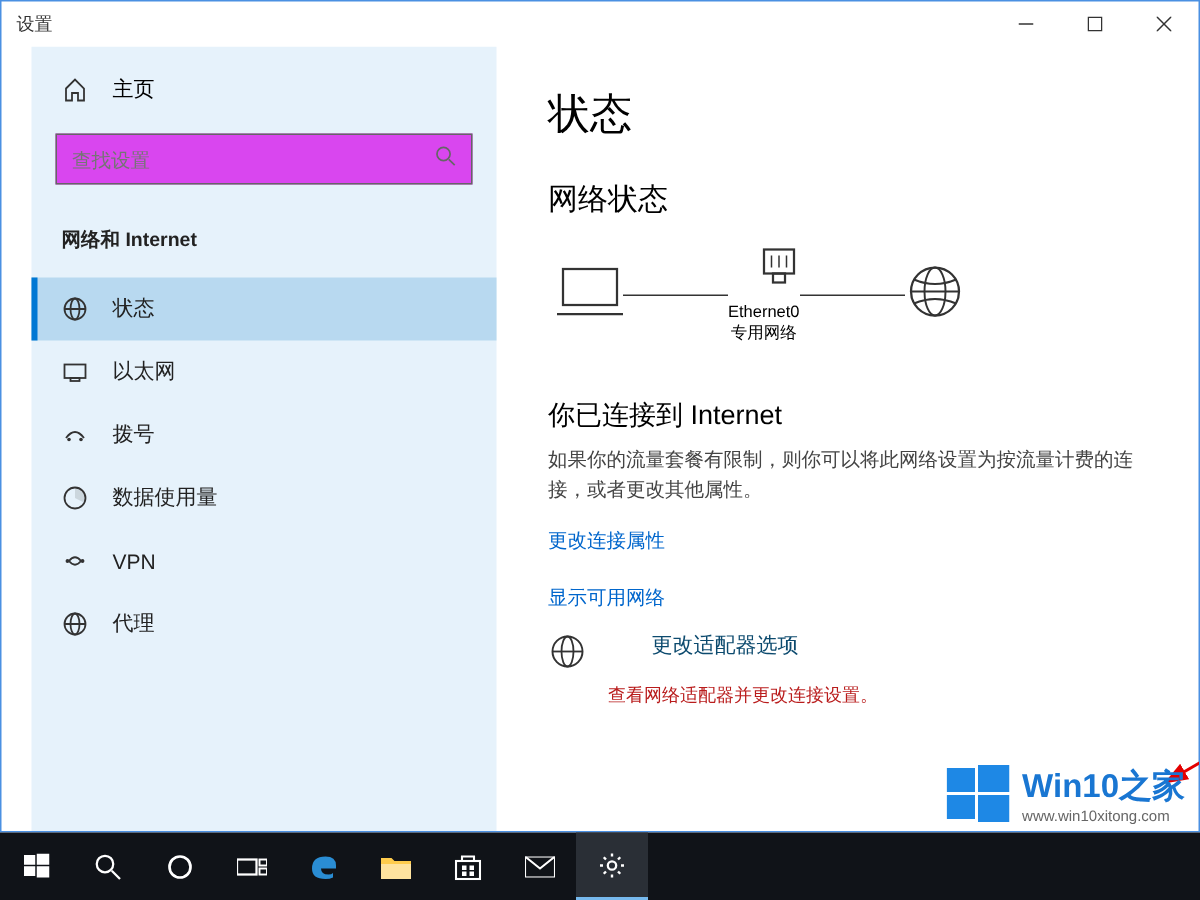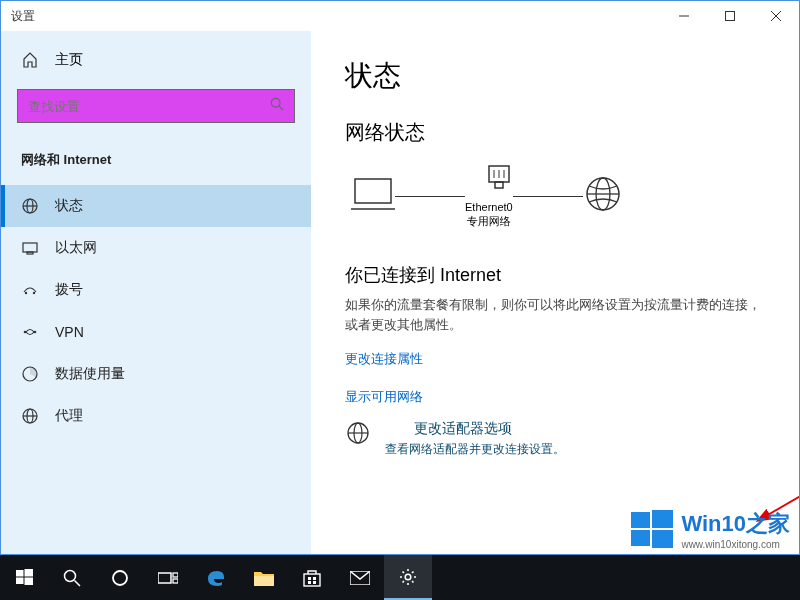--- a/index.html
+++ b/index.html
@@ -1,21 +1,21 @@
 <!DOCTYPE html>
 <html><head>
 <meta charset="utf-8">
 <style>
 * { margin: 0; padding: 0; box-sizing: border-box; font-family: "Microsoft YaHei", "Segoe UI", sans-serif; }
 body { width: 800px; height: 600px; overflow: hidden; background: #fff; position: relative; }
 .window { width: 800px; height: 555px; background: #fff; display: flex; flex-direction: column; border: 1px solid #4a90e2; }
 .titlebar { height: 30px; display: flex; align-items: center; padding-left: 10px; font-size: 12px; color: #333; }
 .titlebar-controls { margin-left: auto; display: flex; }
 .tc { width: 46px; height: 30px; display: flex; align-items: center; justify-content: center; cursor: pointer; }
-.body { flex: 1; display: flex; overflow: hidden; }
+.body { flex: 1; display: flex; overflow: hidden; padding-left: 20px; }
 .sidebar { width: 310px; background: #e6f2fb; display: flex; flex-direction: column; padding-top: 10px; }
 .home-row { display: flex; align-items: center; gap: 16px; padding: 10px 20px; font-size: 14px; cursor: pointer; }
 .search-wrap { margin: 10px 16px 20px 16px; }
 .search-box { display: flex; align-items: center; border: 1px solid #666; background: #d946ef; height: 34px; padding: 0 10px; }
 .search-box input { flex: 1; border: none; outline: none; font-size: 13px; background: transparent; }
 .section-title { padding: 8px 20px 16px 20px; font-size: 13px; font-weight: 600; color: #222; }
 .nav-item { display: flex; align-items: center; gap: 16px; padding: 12px 20px; font-size: 14px; color: #222; cursor: pointer; }
 .nav-item.active { background: #b8d9f0; border-left: 4px solid #0078d4; padding-left: 16px; }
 .nav-icon { width: 18px; height: 18px; display: flex; align-items: center; justify-content: center; }
 .content { flex: 1; padding: 26px 34px; overflow-y: auto; position: relative; }
@@ -23,21 +23,21 @@
 .content h2 { font-size: 20px; font-weight: 400; margin-bottom: 18px; margin-top: 8px; }
 .diagram { display: flex; align-items: center; gap: 0; margin-bottom: 10px; margin-left: 6px;}
 .dline { width: 70px; height: 1px; border-top: 1.5px solid #333; }
 .icon-box { display: flex; flex-direction: column; align-items: flex-end; }
 .icon-label { font-size: 11px; text-align: center; margin-top: 4px; line-height: 1.3; }
 .conn-title { font-size: 18px; margin-top: 34px; margin-bottom: 8px; }
 .conn-desc { font-size: 13px; color: #444; line-height: 1.6; }
 .link { color: #0066cc; font-size: 13px; display: block; margin-top: 14px; cursor: pointer; }
 .adapter-row { display: flex; gap: 14px; align-items: flex-start; margin-top: 14px; cursor: pointer; }
 .adapter-title { font-size: 14px; color: #0c4a6e; margin-left: 29px; }
-.adapter-desc { font-size: 12px; color: #0c4a6e; margin-top: 3px; }
+.adapter-desc { font-size: 12px; color: #b91c1c; margin-top: 16px; }
 .arrow { position: absolute; top: 390px; left: 440px; pointer-events: none; }
 .watermark { position: absolute; right: 10px; bottom: 50px; display: flex; align-items: center; gap: 8px; }
 .watermark-text { text-align: left; }
 .watermark-text .big { font-size: 22px; font-weight: bold; color: #1976d2; }
 .watermark-text .sm { font-size: 10px; color: #666; }
 .taskbar { position: absolute; bottom: 0; left: 0; width: 800px; height: 45px; background: #101318; display: flex; align-items: center; }
 .task-item { width: 48px; height: 45px; display: flex; align-items: center; justify-content: center; color: #fff; cursor: pointer; }
 .task-item.active { border-bottom: 2px solid #76b9ed; background: #2a2f36; }
 </style>
 </head>
@@ -112,36 +112,36 @@
               <path d="M3 11 Q9 3 15 11" fill="none" stroke="#333" stroke-width="1.2"></path>
               <circle cx="5" cy="12" r="1.2" fill="#333"></circle>
               <circle cx="13" cy="12" r="1.2" fill="#333"></circle>
             </svg>
           </span>
         <span>拨号</span>
       </div>
       <div class="nav-item">
         <span class="nav-icon">
             <svg width="18" height="18" viewBox="0 0 18 18">
+              <circle cx="9" cy="9" r="7" fill="none" stroke="#333" stroke-width="1.2"></circle>
+              <path d="M9 2 A7 7 0 0 1 15 12 L9 9 Z" fill="#333" opacity="0.15"></path>
+            </svg>
+          </span>
+        <span>数据使用量</span>
+      </div>
+      <div class="nav-item">
+        <span class="nav-icon">
+            <svg width="18" height="18" viewBox="0 0 18 18">
               <circle cx="4" cy="9" r="1.3" fill="#333"></circle>
               <circle cx="14" cy="9" r="1.3" fill="#333"></circle>
               <path d="M5 9 Q9 4 13 9" fill="none" stroke="#333" stroke-width="1.2"></path>
               <path d="M5 9 Q9 14 13 9" fill="none" stroke="#333" stroke-width="1.2"></path>
             </svg>
           </span>
         <span>VPN</span>
-      </div>
-      <div class="nav-item">
-        <span class="nav-icon">
-            <svg width="18" height="18" viewBox="0 0 18 18">
-              <circle cx="9" cy="9" r="7" fill="none" stroke="#333" stroke-width="1.2"></circle>
-              <path d="M9 2 A7 7 0 0 1 15 12 L9 9 Z" fill="#333" opacity="0.15"></path>
-            </svg>
-          </span>
-        <span>数据使用量</span>
       </div>
       <div class="nav-item">
         <span class="nav-icon">
             <svg width="18" height="18" viewBox="0 0 18 18">
               <circle cx="9" cy="9" r="7" fill="none" stroke="#333" stroke-width="1.2"></circle>
               <ellipse cx="9" cy="9" rx="3" ry="7" fill="none" stroke="#333" stroke-width="1.2"></ellipse>
               <line x1="2" y1="9" x2="16" y2="9" stroke="#333" stroke-width="1.2"></line>
             </svg>
           </span>
         <span>代理</span>

